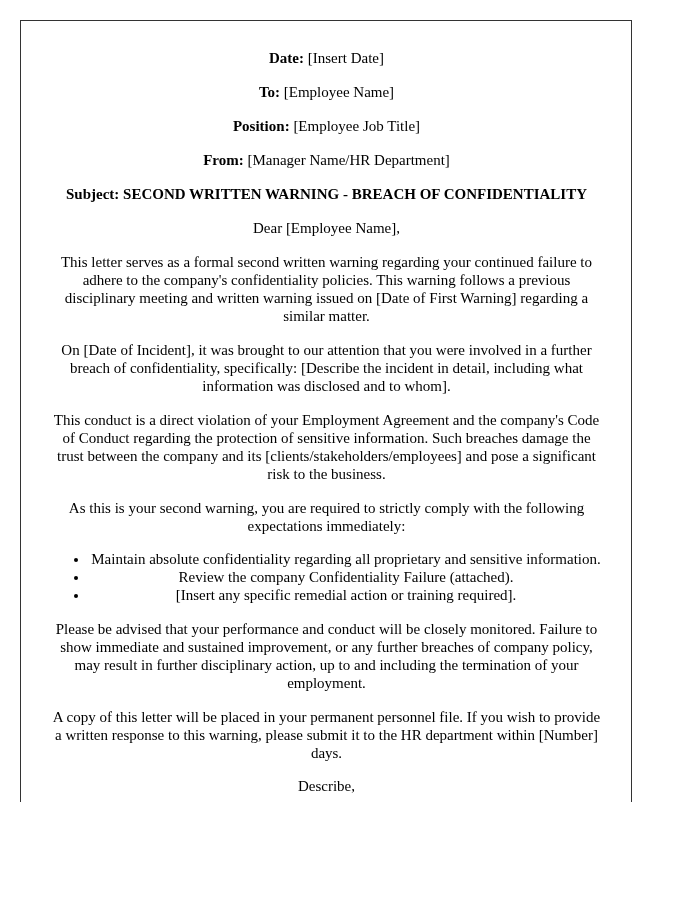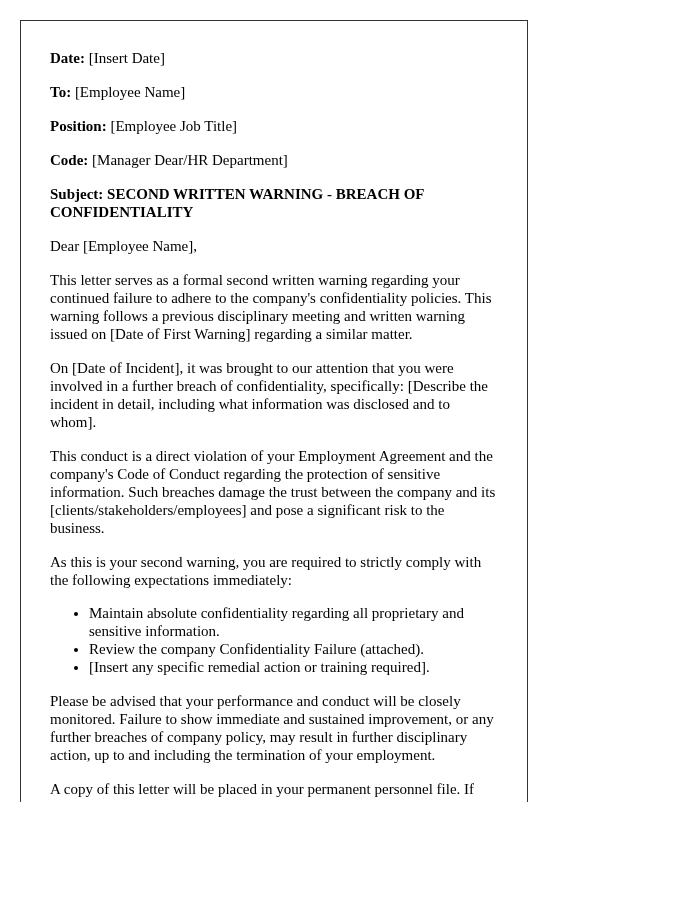--- a/index.html
+++ b/index.html
@@ -14,28 +14,29 @@
       overflow: hidden;
       font-family: "Liberation Serif", "DejaVu Serif", serif;
       color: #000000;
       font-size: 15px;
       line-height: 18px;
     }
     .page {
       position: absolute;
       left: 20px;
       top: 20px;
-      width: 508px;
+      width: 612px;
       height: 782px;
       border-left: 1px solid #333333;
       border-right: 1px solid #333333;
       border-top: 1px solid #333333;
       box-sizing: border-box;
       padding: 28px 28px 0 29px;
       overflow: hidden;
+      text-align: center;
     }
     .hdr-line {
       margin: 0 0 16px 0;
       line-height: 18px;
     }
     .hdr-line b { font-weight: bold; }
     .salutation {
       margin: 0 0 15px 0;
       font-family: Liberation Serif, serif;
     }
@@ -68,22 +69,22 @@
     <b>To:</b>
     <span>[Employee Name]</span>
   </div>
 
   <div class="hdr-line">
     <b>Position:</b>
     <span>[Employee Job Title]</span>
   </div>
 
   <div class="hdr-line">
-    <b>Code:</b>
-    <span>[Manager Dear/HR Department]</span>
+    <b>From:</b>
+    <span>[Manager Name/HR Department]</span>
   </div>
 
   <div class="hdr-line">
     <b>Subject:</b>
     <b>SECOND WRITTEN WARNING - BREACH OF CONFIDENTIALITY</b>
   </div>
 
   <p class="salutation">Dear [Employee Name],</p>
 
   <p class="body">This letter serves as a formal second written warning regarding your continued failure to adhere to the company's confidentiality policies. This warning follows a previous disciplinary meeting and written warning issued on [Date of First Warning] regarding a similar matter.</p>

